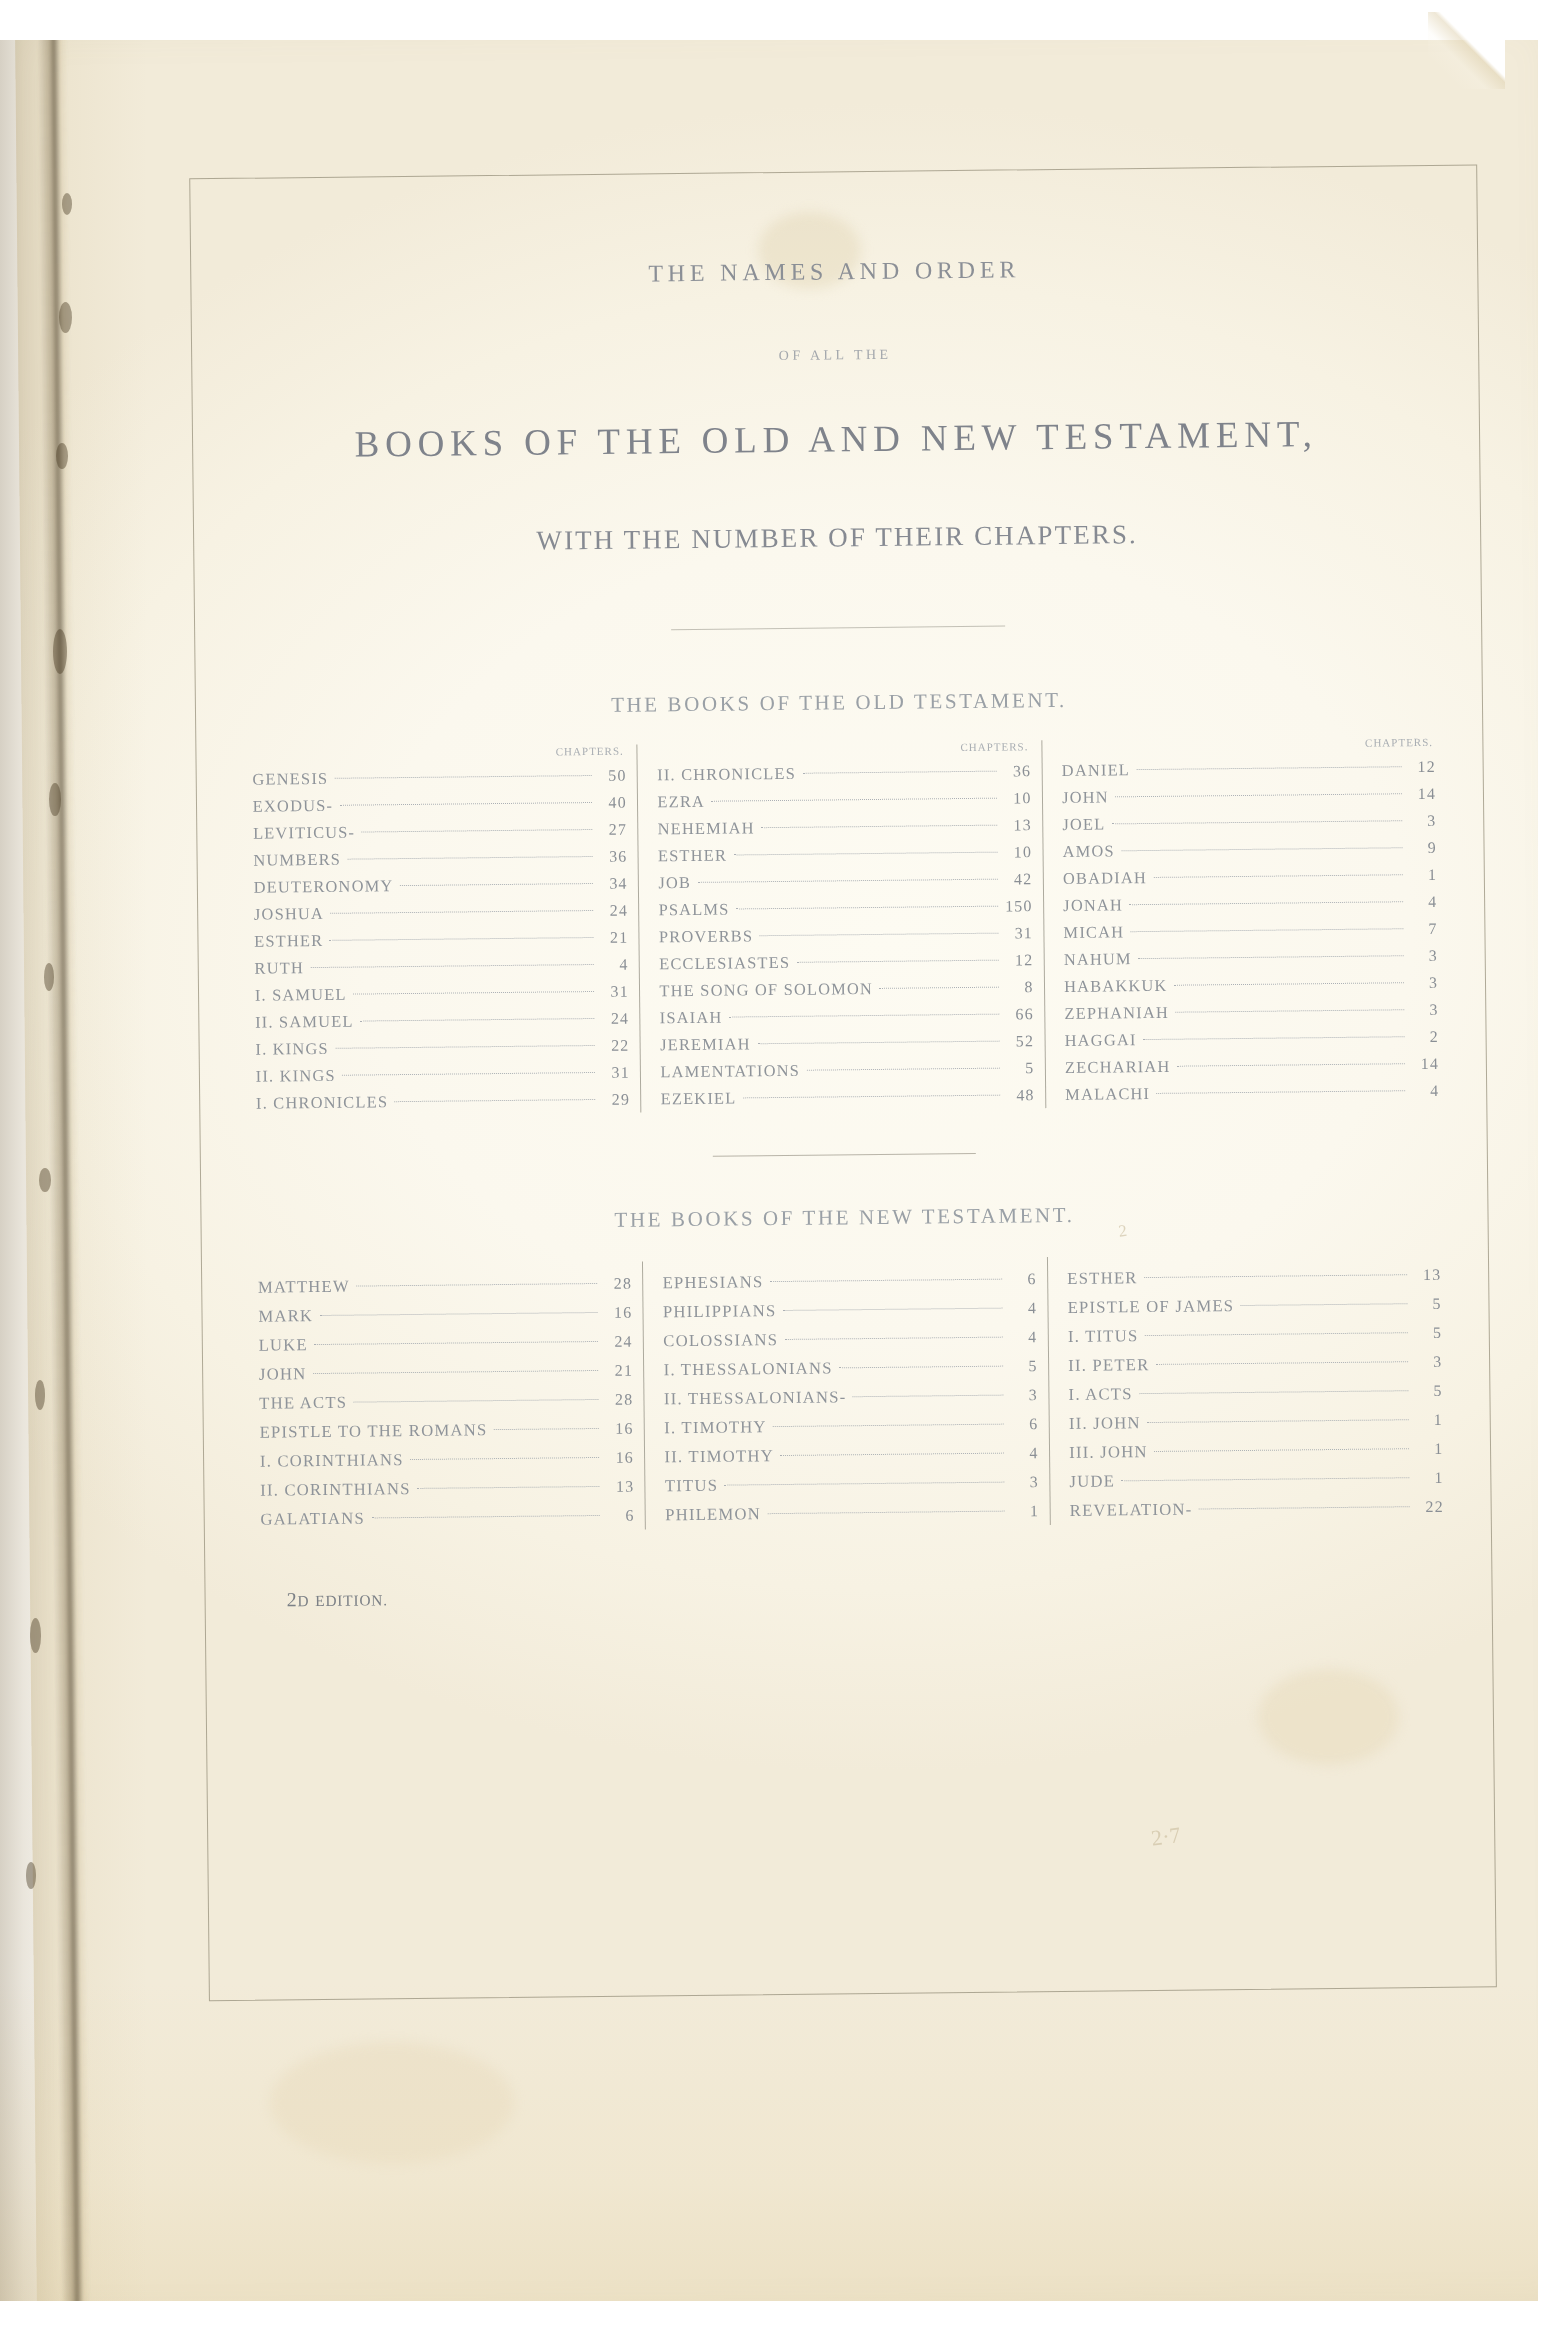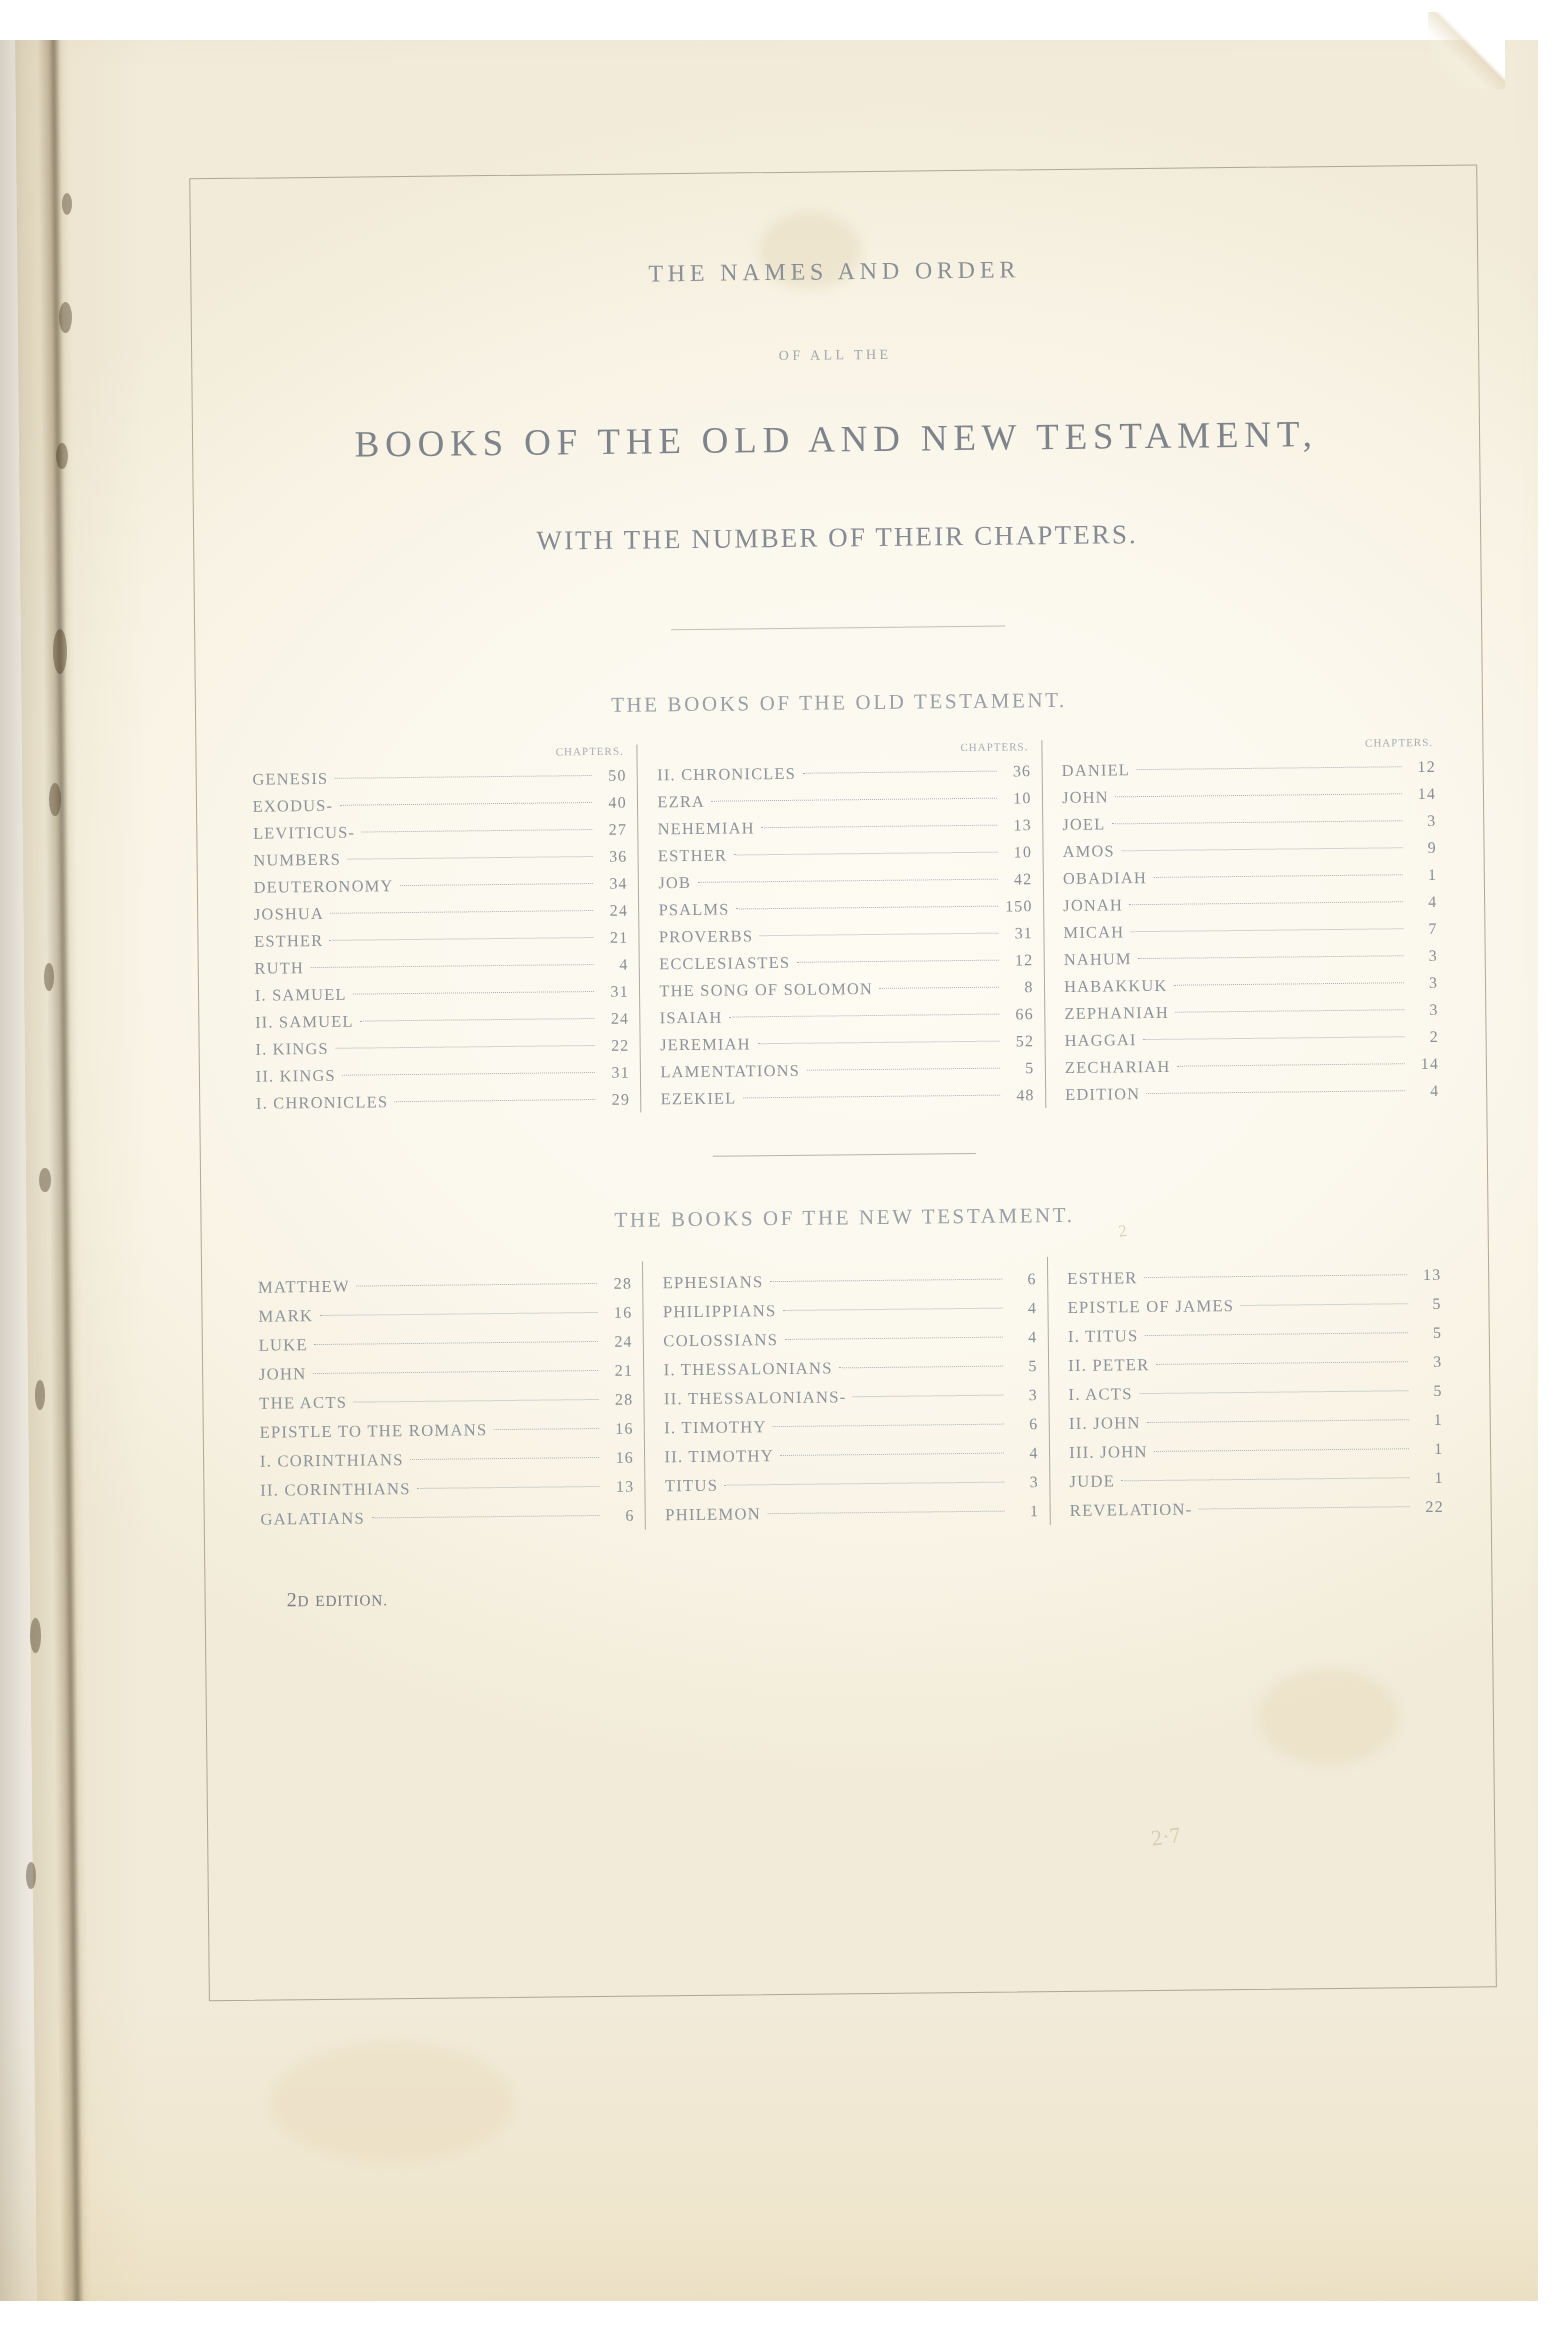--- a/index.html
+++ b/index.html
@@ -512,21 +512,21 @@
                 <span class="bk">HAGGAI</span>
                 <span class="leader"></span>
                 <span class="num">2</span>
               </div>
               <div class="row">
                 <span class="bk">ZECHARIAH</span>
                 <span class="leader"></span>
                 <span class="num">14</span>
               </div>
               <div class="row">
-                <span class="bk">EDITION</span>
+                <span class="bk">MALACHI</span>
                 <span class="leader"></span>
                 <span class="num">4</span>
               </div>
             </div>
           </div>
         </div>
     </div>
 
     <div class="rule-mid-wrap">
       <div class="rule-mid"></div>

